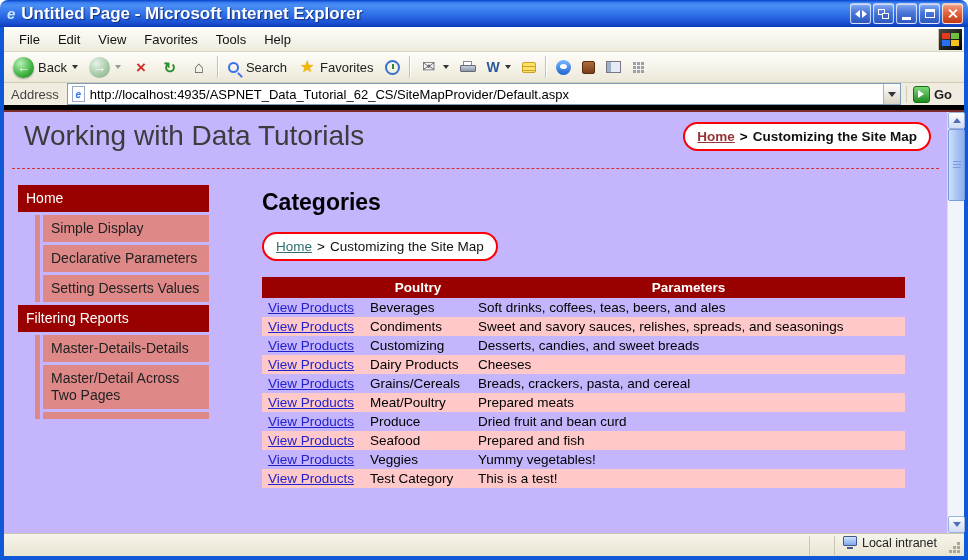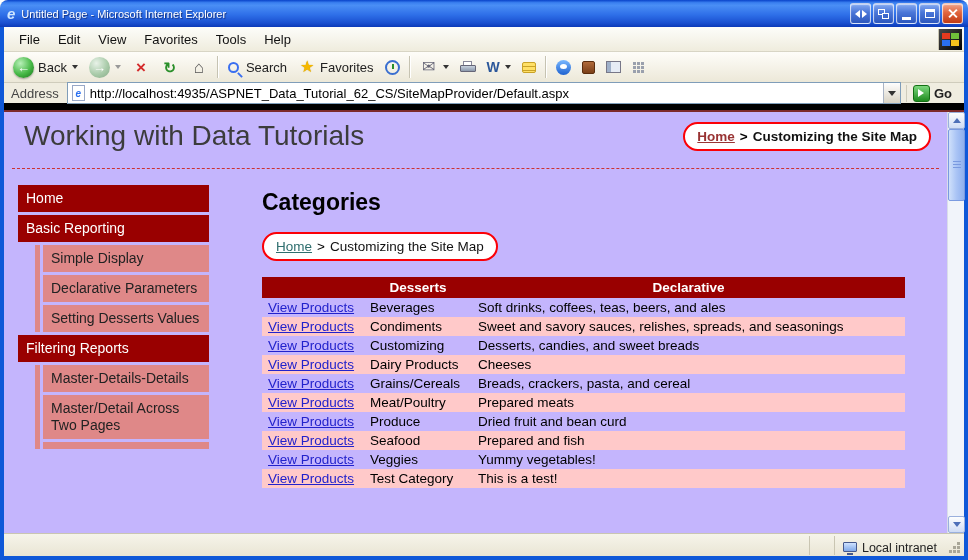--- a/index.html
+++ b/index.html
@@ -3,21 +3,21 @@
 <meta charset="utf-8">
 <style>
   *{box-sizing:border-box;margin:0;padding:0}
   html,body{width:968px;height:560px;overflow:hidden;font-family:"Liberation Sans",sans-serif}
   .window{width:968px;height:560px;display:flex;flex-direction:column;background:#ece9d8;border-radius:8px 8px 0 0}
 
   
   .titlebar{height:27px;flex:0 0 27px;display:flex;align-items:center;padding:0 5px 0 7px;border-radius:8px 8px 0 0;
     background:linear-gradient(180deg,#0842c9 0%,#3a80f0 10%,#4a8ef5 20%,#2e6fe8 55%,#1a50d0 85%,#0c3ab8 100%)}
   .ie-e{font-size:15px;font-weight:bold;font-style:italic;color:#cfe6ff;margin-right:6px}
-  .title-text{flex:1;color:#fff;font-weight:normal;font-size:11px;text-shadow:1px 1px 1px #15317e;white-space:nowrap;overflow:hidden}
+  .title-text{flex:1;color:#fff;font-weight:bold;font-size:17px;text-shadow:1px 1px 1px #15317e;white-space:nowrap;overflow:hidden}
   .controls{display:flex;gap:2px}
   .tbbtn{width:21px;height:21px;border-radius:3px;border:1px solid rgba(255,255,255,.7);display:flex;align-items:center;justify-content:center;
     background:linear-gradient(180deg,#86abf2 0%,#4a76d8 45%,#2d57bd 100%);box-shadow:inset 0 1px 1px rgba(255,255,255,.6)}
   .tbbtn.close{background:linear-gradient(180deg,#f0a58c 0%,#e1663f 45%,#c03a14 100%)}
   .g-arrows{display:flex;gap:2px;align-items:center}
   .g-arrows i{display:block;width:0;height:0;border-top:4px solid transparent;border-bottom:4px solid transparent}
   .g-arrows .lt{border-right:5px solid #fff}
   .g-arrows .rt{border-left:5px solid #fff}
   .g-windows{position:relative;width:11px;height:10px}
   .g-windows span{position:absolute;width:7px;height:6px;border:1px solid #fff;background:transparent}
@@ -65,21 +65,21 @@
   .note{width:14px;height:11px;background:#ffe066;border:1px solid #c9a227;border-radius:2px;background-image:linear-gradient(#c9a227 1px,transparent 1px);background-size:100% 4px;background-position:0 3px}
   .msgr{width:15px;height:15px;border-radius:50%;background:linear-gradient(#7ab8ff,#1e62d0);position:relative}
   .msgr::after{content:"";position:absolute;left:4px;top:4px;width:7px;height:5px;border-radius:50%;background:#fff}
   .resrch{width:13px;height:13px;background:linear-gradient(#b06a3a,#7a3f18);border-radius:2px;border:1px solid #5a2d0e}
   .layo{width:15px;height:12px;border:1px solid #778;background:linear-gradient(90deg,#9fb0c9 4px,#e6ecf5 4px)}
   .gridic{width:13px;height:13px;position:relative}
   .gridic::before{content:"";position:absolute;left:1px;top:1px;width:3px;height:3px;background:#9aa0ad;
     box-shadow:4px 0 #9aa0ad,8px 0 #9aa0ad,0 4px #9aa0ad,4px 4px #9aa0ad,8px 4px #9aa0ad,0 8px #9aa0ad,4px 8px #9aa0ad,8px 8px #9aa0ad}
 
   
-  .addressbar{height:27px;flex:0 0 27px;display:flex;align-items:center;background:#f0ede0;padding:0 4px;gap:5px;border-bottom:7px solid #000000}
+  .addressbar{height:27px;flex:0 0 27px;display:flex;align-items:center;background:#f0ede0;padding:0 4px;gap:5px;border-bottom:5px solid #000000}
   .addr-label{font-size:13px;color:#444;padding:0 3px}
   .addr-input{flex:1;height:22px;background:#fff;border:1px solid #7f9db9;display:flex;align-items:center;gap:5px;padding-left:4px;font-size:13px;color:#000;min-width:0}
   .pgicon{width:13px;height:16px;background:#fff;border:1px solid #98a8c8;display:flex;align-items:center;justify-content:center;font-size:10px;font-weight:bold;font-style:italic;color:#2a6ff0;flex:0 0 13px}
   .addr-url{white-space:nowrap;overflow:hidden}
   .addr-drop{margin-left:auto;width:17px;height:20px;background:linear-gradient(#fefefe,#d9d3c4);border-left:1px solid #aab4c4;display:flex;align-items:center;justify-content:center;flex:0 0 17px}
   .addr-drop i{width:0;height:0;border-left:4px solid transparent;border-right:4px solid transparent;border-top:5px solid #333}
   .go{display:flex;align-items:center;gap:4px;padding:0 8px 0 6px;font-size:13px;font-weight:bold;color:#222;border-left:1px solid #cfccbc}
   .go-icon{width:17px;height:17px;border-radius:3px;background:linear-gradient(#7dd87d,#1f8b1f);display:flex;align-items:center;justify-content:center;border:1px solid #147014}
   .go-icon i{width:0;height:0;border-top:4px solid transparent;border-bottom:4px solid transparent;border-left:6px solid #fff}
 
@@ -122,21 +122,21 @@
   .sb-btn i{width:0;height:0;border-left:4px solid transparent;border-right:4px solid transparent}
   .sb-up i{border-bottom:5px solid #4d6fb8}
   .sb-down i{border-top:5px solid #4d6fb8}
   .sb-thumb{position:absolute;left:0;top:17px;width:17px;height:72px;background:linear-gradient(90deg,#cfe0fb,#aac4f5 50%,#8fb0ee);border:1px solid #7a9ae0;border-radius:2px}
   .sb-thumb::after{content:"";position:absolute;left:4px;top:31px;width:8px;height:1px;background:#7a9ae0;box-shadow:0 3px #7a9ae0,0 6px #7a9ae0}
 
   
   .statusbar{height:23px;flex:0 0 23px;display:flex;align-items:center;background:linear-gradient(#f6f4ea,#e9e5d4);border-top:1px solid #c9c5b2;padding:0 2px;gap:3px;font-size:12.5px;color:#222}
   .sb-main{flex:1;height:19px}
   .sb-spacer{width:22px;height:19px;border-left:1px solid #c9c5b2}
-  .sb-zone{display:flex;align-items:flex-end;gap:5px;padding:0 8px;height:19px;border-left:1px solid #c9c5b2;white-space:nowrap}
+  .sb-zone{display:flex;align-items:flex-start;gap:5px;padding:0 8px;height:19px;border-left:1px solid #c9c5b2;white-space:nowrap}
   .monitor{position:relative;width:14px;height:13px}
   .monitor .scr{position:absolute;left:0;top:0;width:14px;height:10px;border:1px solid #44588c;background:linear-gradient(#cfe2ff,#7fa8e8);border-radius:1px}
   .monitor .std{position:absolute;left:4px;bottom:0;width:6px;height:2px;background:#44588c}
   .grip{width:14px;height:19px;position:relative}
   .grip::before{content:"";position:absolute;right:2px;bottom:2px;width:3px;height:3px;background:#a9a697;
     box-shadow:-4px 0 #a9a697,0 -4px #a9a697,-8px 0 #a9a697,-4px -4px #a9a697,0 -8px #a9a697}
 </style>
 </head>
 <body>
 
@@ -278,21 +278,20 @@
             <span class="bc-sep">&gt;</span>
             <span class="bc-cur">Customizing the Site Map</span>
           </span>
         </div>
         <div class="divider"></div>
 
         <div class="page-body">
 
           <nav class="sidebar">
             <div class="mi l1">Home</div>
-            <div class="mi l1">Basic Reporting</div>
             <div class="subgroup">
               <div class="mi l2">Simple Display</div>
               <div class="mi l2">Declarative Parameters</div>
               <div class="mi l2">Setting Desserts Values</div>
             </div>
             <div class="mi l1">Filtering Reports</div>
             <div class="subgroup">
               <div class="mi l2">Master-Details-Details</div>
               <div class="mi l2">Master/Detail Across Two Pages</div>
               <div class="mi l2 partial"></div>
@@ -305,22 +304,22 @@
             <span class="bc-oval bc-main">
               <a class="bc-home">Home</a>
               <span class="bc-sep">&gt;</span>
               <span class="bc-cur">Customizing the Site Map</span>
             </span>
 
             <table class="cats">
               <thead>
                 <tr>
                   <th class="h-link"></th>
-                  <th class="h-cat">Desserts</th>
-                  <th class="h-desc">Declarative</th>
+                  <th class="h-cat">Poultry</th>
+                  <th class="h-desc">Parameters</th>
                 </tr>
               </thead>
               <tbody>
                 <tr>
                   <td><a class="vp">View Products</a></td>
                   <td>Beverages</td>
                   <td>Soft drinks, coffees, teas, beers, and ales</td>
                 </tr>
                 <tr class="alt">
                   <td><a class="vp">View Products</a></td>

